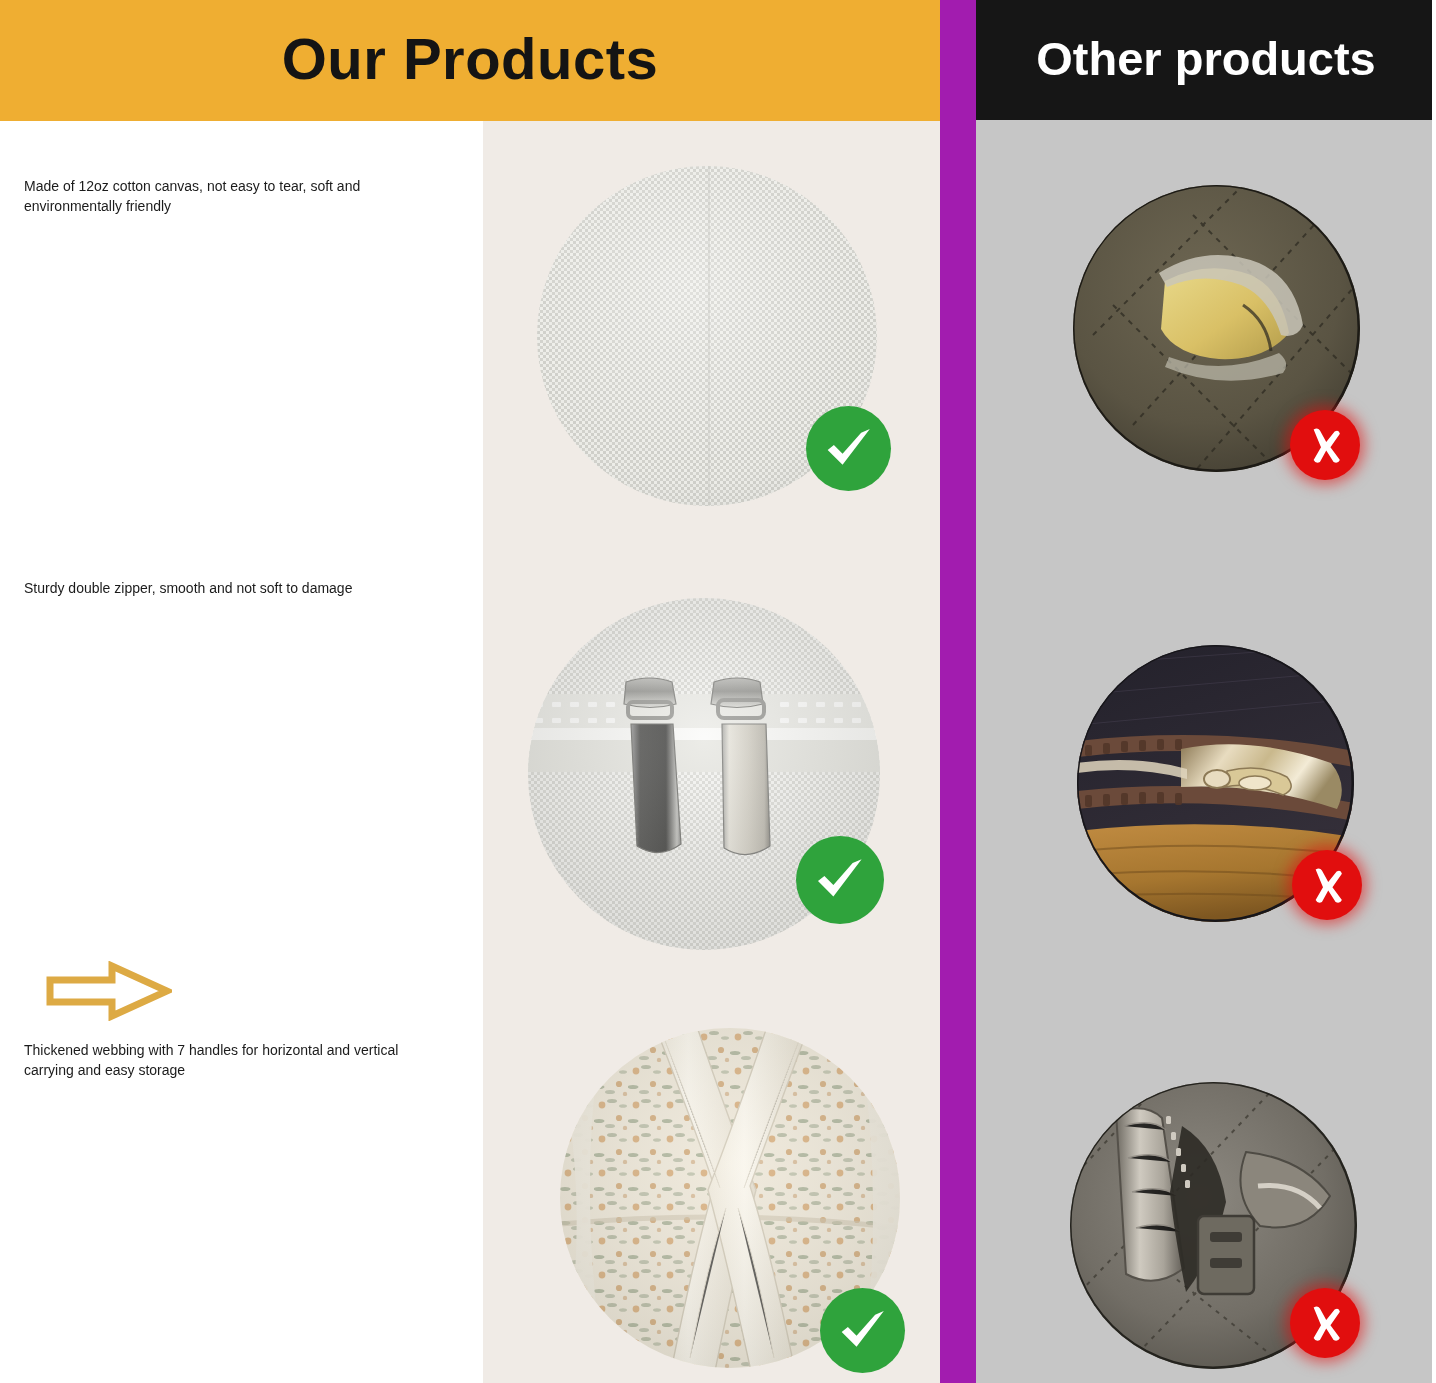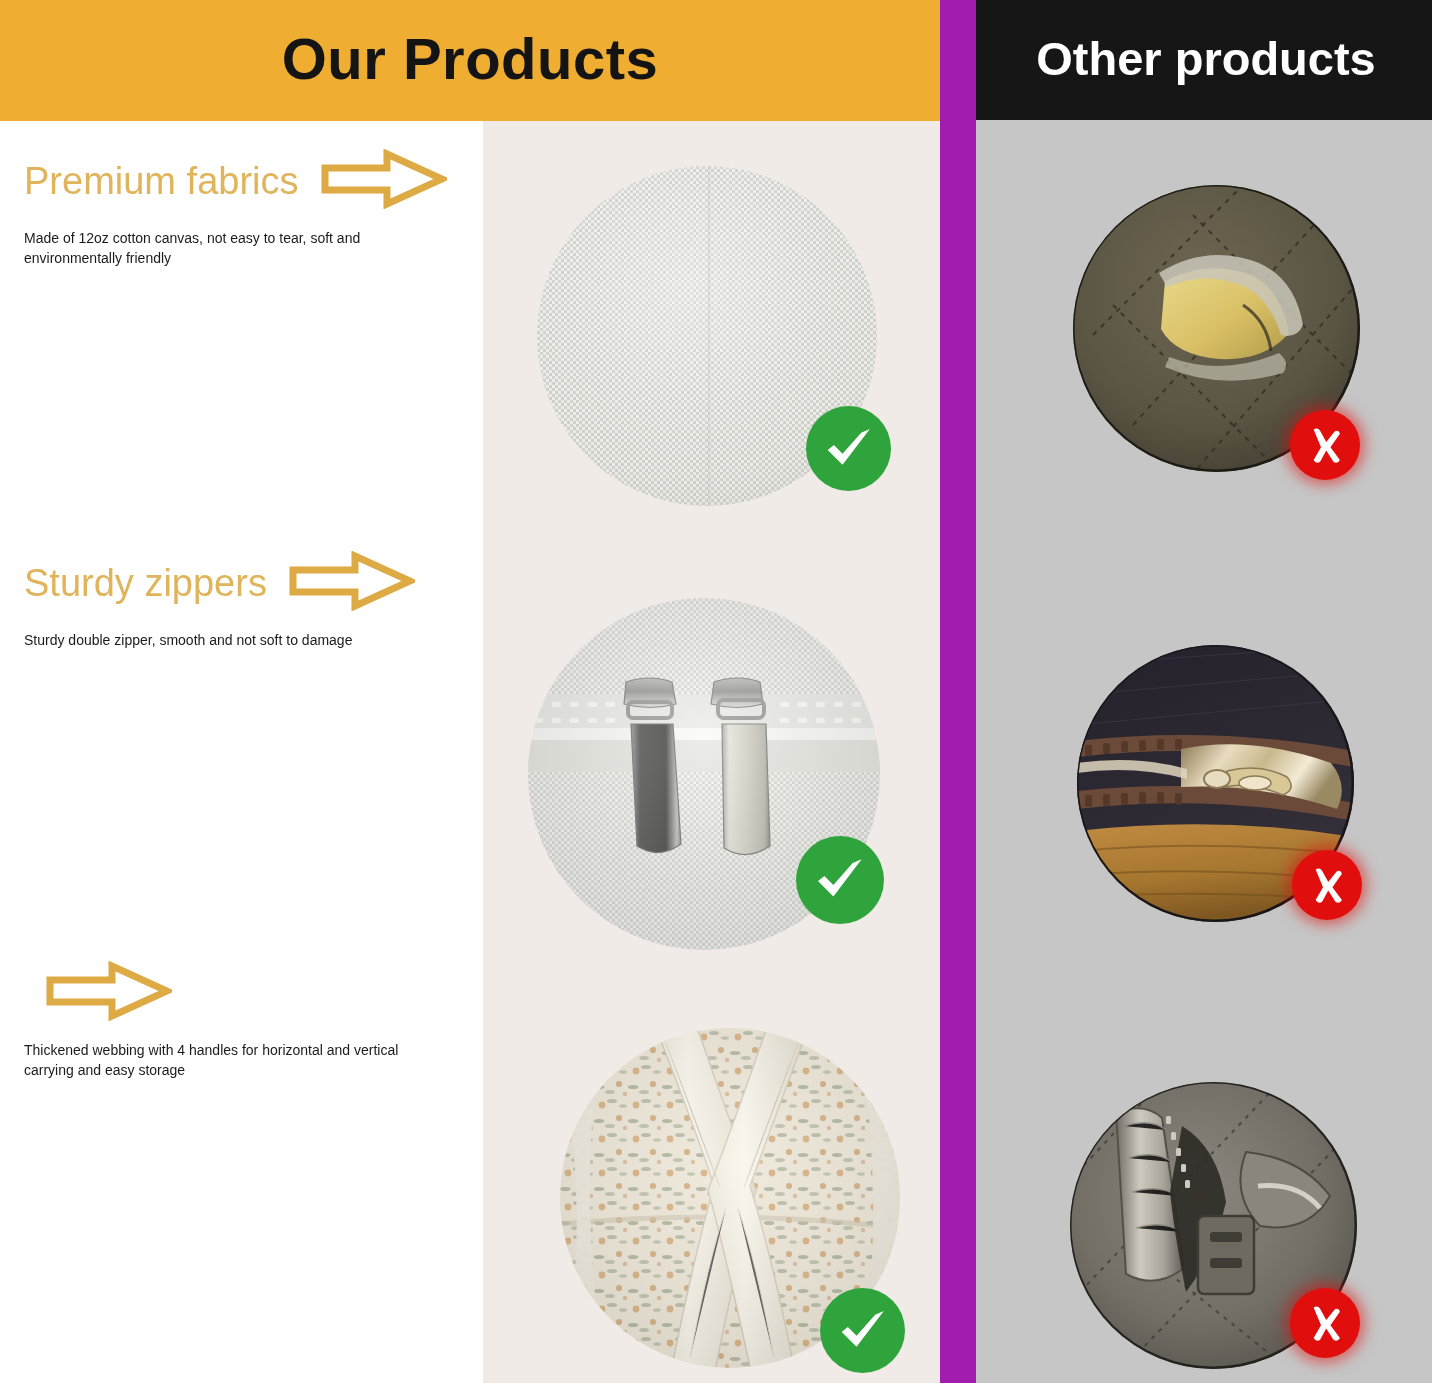--- a/index.html
+++ b/index.html
@@ -171,52 +171,36 @@
 
     <div class="header-ours">
       <span class="htext">Our Products</span>
     </div>
 
     <div class="left-body">
       <div class="img-column"></div>
     </div>
 
     <div class="feature feature-1">
-      <div class="feature-head">
-        <span class="feature-title">Premium fabrics</span>
-        <span class="arrow-icon">
-          <svg width="126" height="60" viewBox="0 0 126 60">
-            <path d="M4 19 L66 19 L66 5 L121 30 L66 55 L66 41 L4 41 Z" fill="none" stroke="#DDAA44" stroke-width="7" stroke-linejoin="miter"></path>
-          </svg>
-        </span>
-      </div>
       <div class="feature-desc">Made of 12oz cotton canvas, not easy to tear, soft and environmentally friendly</div>
     </div>
 
     <div class="feature feature-2">
-      <div class="feature-head">
-        <span class="feature-title">Sturdy zippers</span>
-        <span class="arrow-icon">
-          <svg width="126" height="60" viewBox="0 0 126 60">
-            <path d="M4 19 L66 19 L66 5 L121 30 L66 55 L66 41 L4 41 Z" fill="none" stroke="#DDAA44" stroke-width="7" stroke-linejoin="miter"></path>
-          </svg>
-        </span>
-      </div>
       <div class="feature-desc">Sturdy double zipper, smooth and not soft to damage</div>
     </div>
 
     <div class="feature feature-3">
       <div class="feature-head">
         <span class="arrow-icon">
           <svg width="126" height="60" viewBox="0 0 126 60">
             <path d="M4 19 L66 19 L66 5 L121 30 L66 55 L66 41 L4 41 Z" fill="none" stroke="#DDAA44" stroke-width="7" stroke-linejoin="miter"></path>
           </svg>
         </span>
       </div>
-      <div class="feature-desc">Thickened webbing with 4 handles for horizontal and vertical carrying and easy storage</div>
+      <div class="feature-desc">Thickened webbing with 7 handles for horizontal and vertical carrying and easy storage</div>
     </div>
 
     <div class="photo photo-l1">
       <svg width="100%" height="100%" viewBox="0 0 340 340" preserveAspectRatio="none">
         <defs>
           <pattern id="weave" width="6" height="6" patternUnits="userSpaceOnUse">
             <rect width="6" height="6" fill="#DCDCD7"></rect>
             <rect width="3" height="3" fill="#EAEAE5"></rect>
             <rect x="3" y="3" width="3" height="3" fill="#EDEDE8"></rect>
             <rect x="3" y="0" width="3" height="3" fill="#CFCFC9"></rect>

